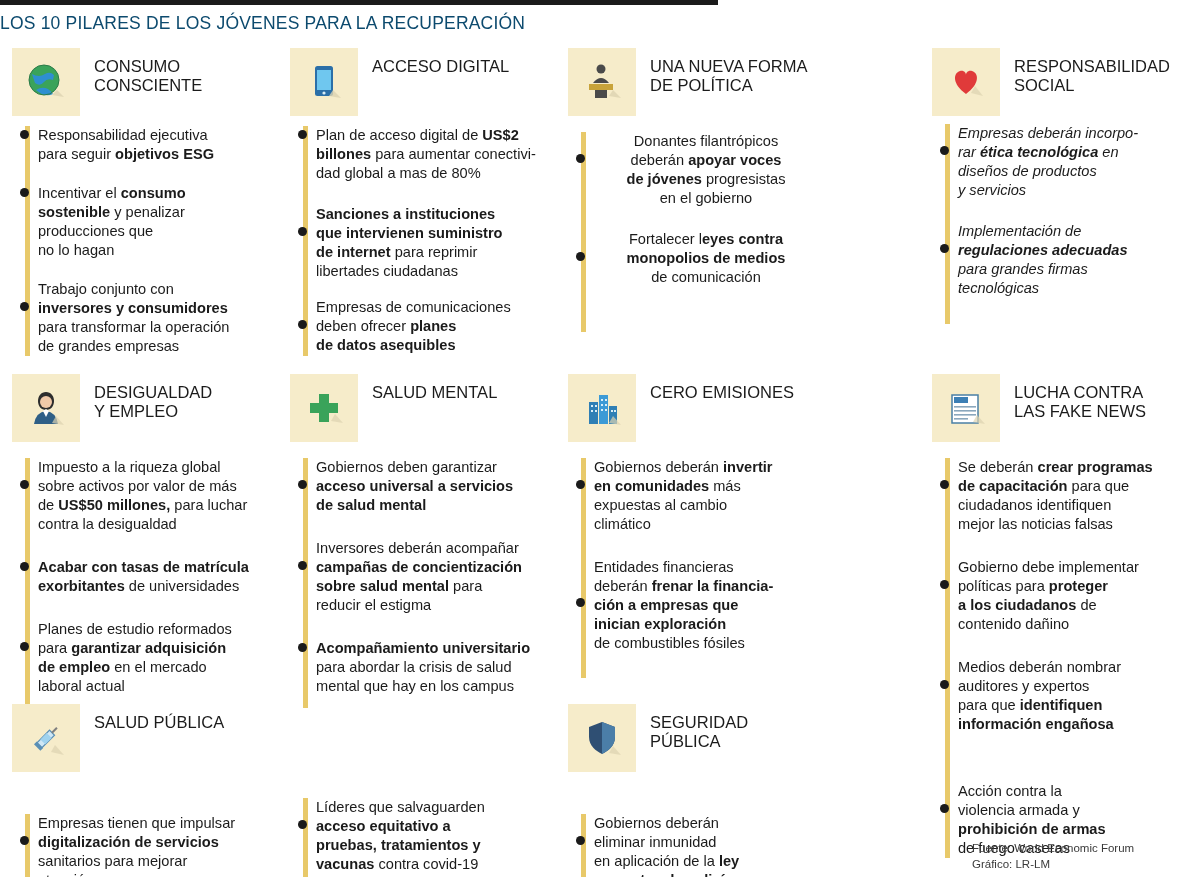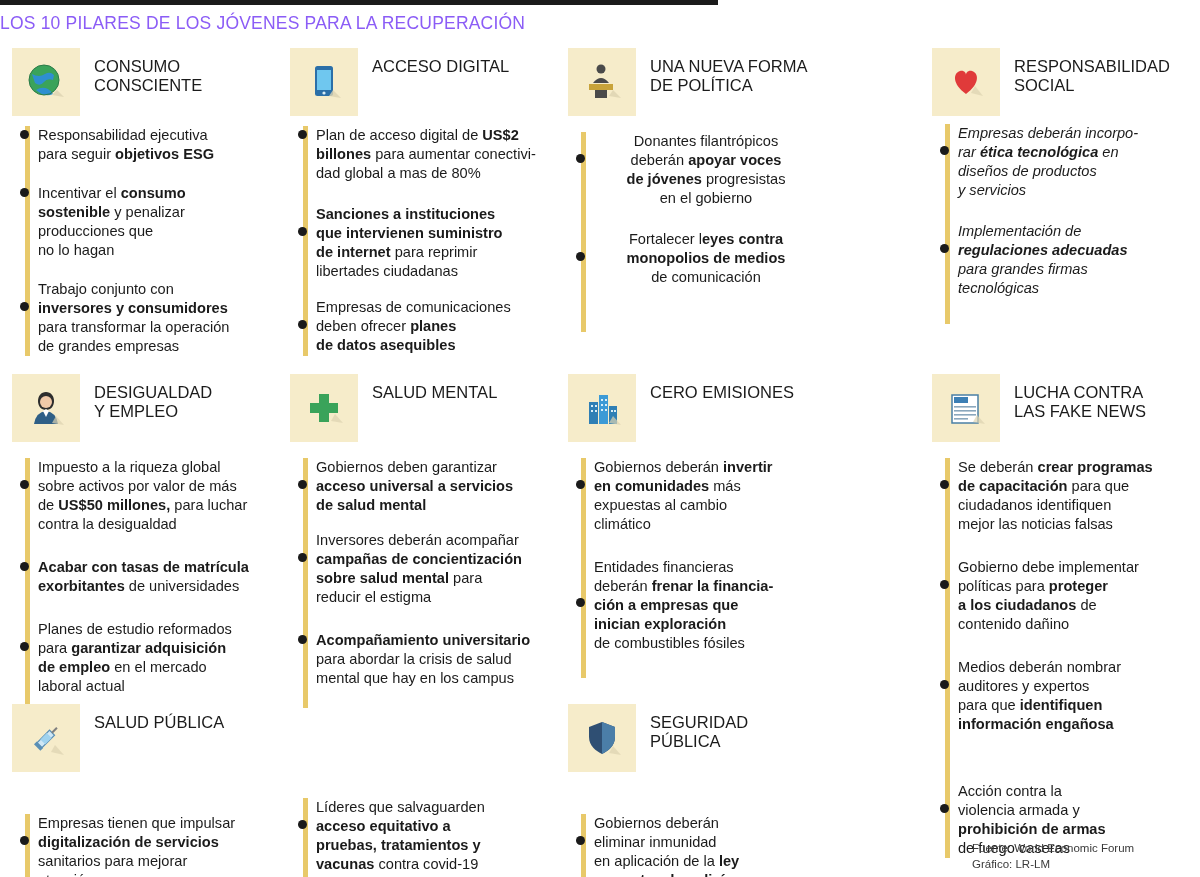--- a/index.html
+++ b/index.html
@@ -11,21 +11,21 @@
     color:#1b1b1b;
     overflow:hidden;
     position:relative;
   }
   .top-rule {
     position:absolute; left:0; top:0;
     width:718px; height:5px; background:#1b1b1b;
   }
   .headline {
     position:absolute; left:0; top:13px;
-    font-size:17.5px; letter-spacing:.2px; color:#8b5cf6;
+    font-size:17.5px; letter-spacing:.2px; color:#0c4a6e;
     font-weight:400;
   }
   .grid {
     position:absolute; left:0; top:44px;
     width:1200px; height:833px;
   }
   .pillar { position:absolute; }
 
   .head { display:flex; align-items:flex-start; }
   .iconbox {
@@ -258,21 +258,21 @@
           <svg width="44" height="44" viewBox="0 0 44 44">
             <path d="M17 8 h10 v9 h9 v10 h-9 v9 h-10 v-9 h-9 v-10 h9z" fill="#3aa35a"></path>
             <path d="M33 28 l8 9 -12 -2z" fill="#ddd3b0" opacity=".7"></path>
           </svg>
         </div>
       </div>
       <div class="title">SALUD MENTAL</div>
     </div>
     <div class="body" style="margin-top:16px; min-height:250px;">
       <div class="stem"></div>
-      <div class="item" style="margin-bottom:16px;">
+      <div class="item" style="margin-bottom:24px;">
         <div class="dot" style="top:22px;"></div>
         <div class="txt">Gobiernos deben garantizar
 <b>acceso universal a servicios
 de salud mental</b></div>
       </div>
       <div class="item" style="margin-bottom:24px;">
         <div class="dot" style="top:22px;"></div>
         <div class="txt">Inversores deberán acompañar
 <b>campañas de concientización
 sobre salud mental</b> para

